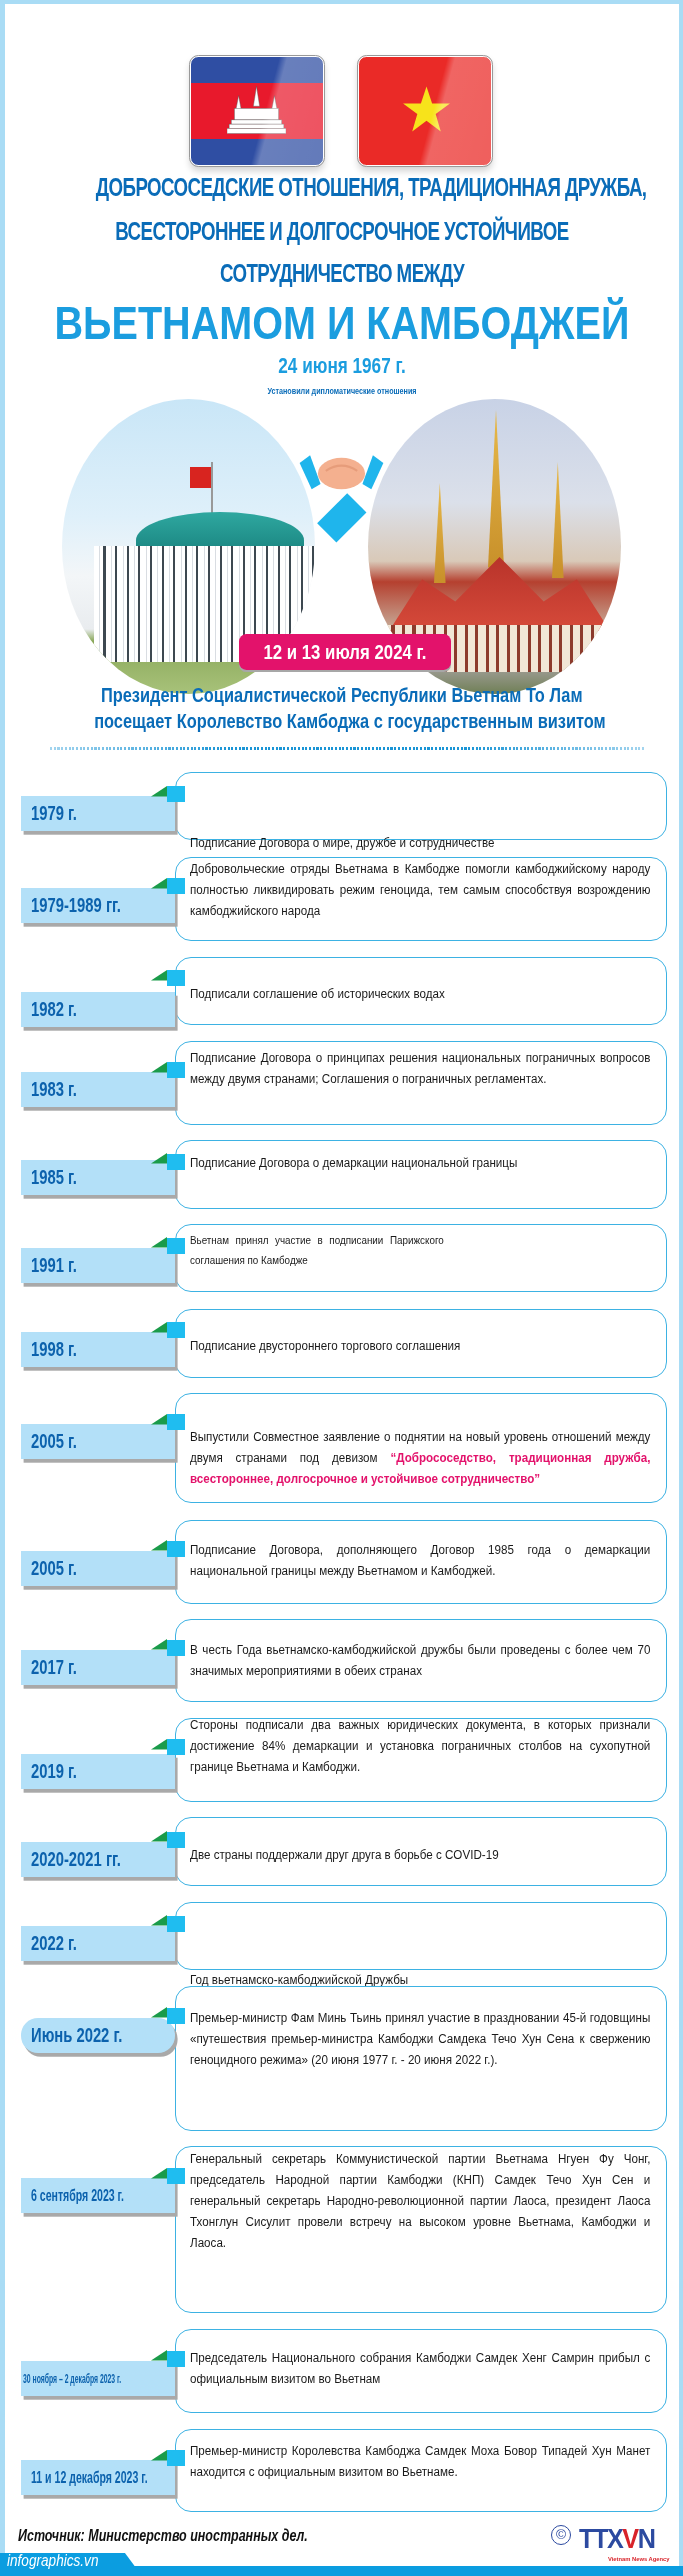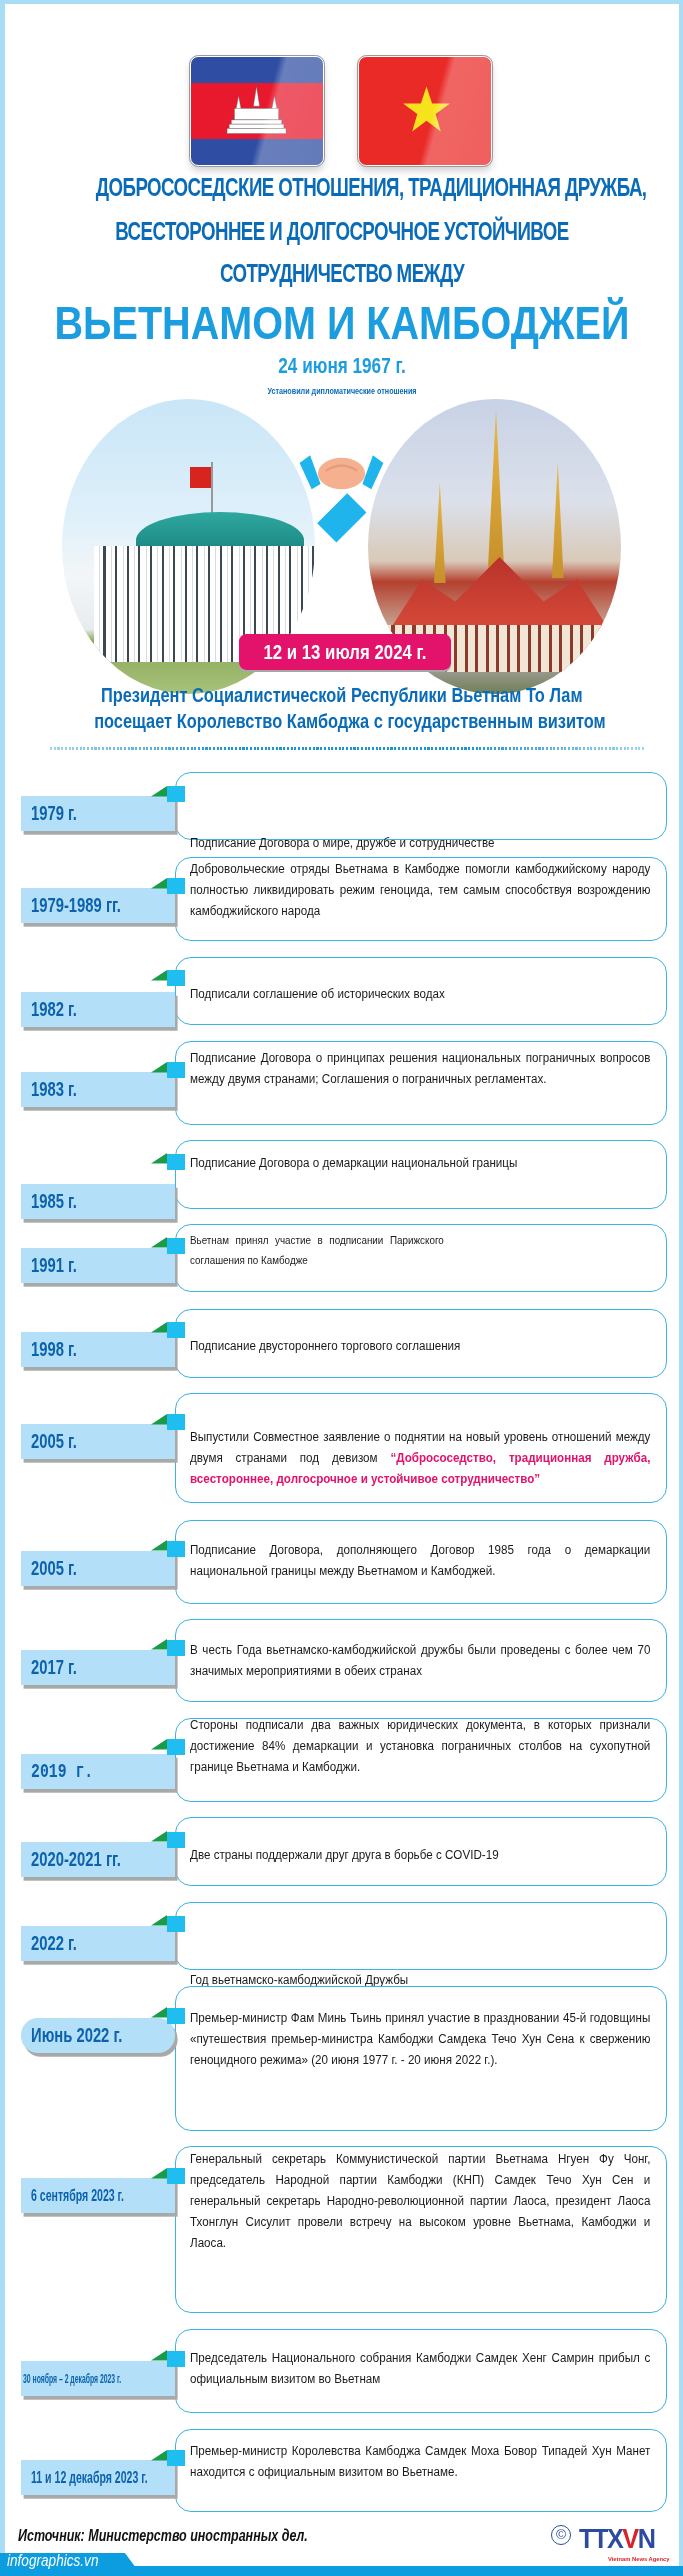--- a/index.html
+++ b/index.html
@@ -196,21 +196,21 @@
     <div class="label" style="top:1072px;">
         <span class="label-text">1983 г.</span>
       </div>
     <div class="tab-tri" style="top:1062px;"></div>
     <div class="tab-sq" style="top:1062px;"></div>
   </div>
 
   <div class="row">
     <div class="card" style="top:1140px;height:69px;"></div>
     <div class="card-text" style="top:1152px;"><span class="inner">Подписание Договора о демаркации национальной границы</span></div>
-    <div class="label" style="top:1184px;text-align:center;">
+    <div class="label" style="top:1160px;text-align:center;">
         <span class="label-text">1985 г.</span>
       </div>
     <div class="tab-tri" style="top:1153px;"></div>
     <div class="tab-sq" style="top:1154px;"></div>
   </div>
 
   <div class="row">
     <div class="card" style="top:1224px;height:68px;"></div>
     <div class="card-text" style="top:1230px;width:253px;font-size:11.6px;line-height:20px;"><span class="inner">Вьетнам принял участие в подписании Парижского соглашения по Камбодже</span></div>
     <div class="label" style="top:1248px;">
@@ -256,21 +256,21 @@
     <div class="label" style="top:1650px;">
         <span class="label-text">2017 г.</span>
       </div>
     <div class="tab-tri" style="top:1639px;"></div>
     <div class="tab-sq" style="top:1640px;"></div>
   </div>
 
   <div class="row">
     <div class="card" style="top:1718px;height:84px;"></div>
     <div class="card-text" style="top:1714px;"><span class="inner">Стороны подписали два важных юридических документа, в которых признали достижение 84% демаркации и установка пограничных столбов на сухопутной границе Вьетнама и Камбоджи.</span></div>
-    <div class="label" style="top:1754px;font-family:Liberation Mono, monospace;">
+    <div class="label" style="top:1754px;">
         <span class="label-text">2019 г.</span>
       </div>
     <div class="tab-tri" style="top:1739px;"></div>
     <div class="tab-sq" style="top:1739px;"></div>
   </div>
 
   <div class="row">
     <div class="card" style="top:1817px;height:69px;"></div>
     <div class="card-text" style="top:1844px;"><span class="inner">Две страны поддержали друг друга в борьбе с COVID-19</span></div>
     <div class="label" style="top:1842px;">

